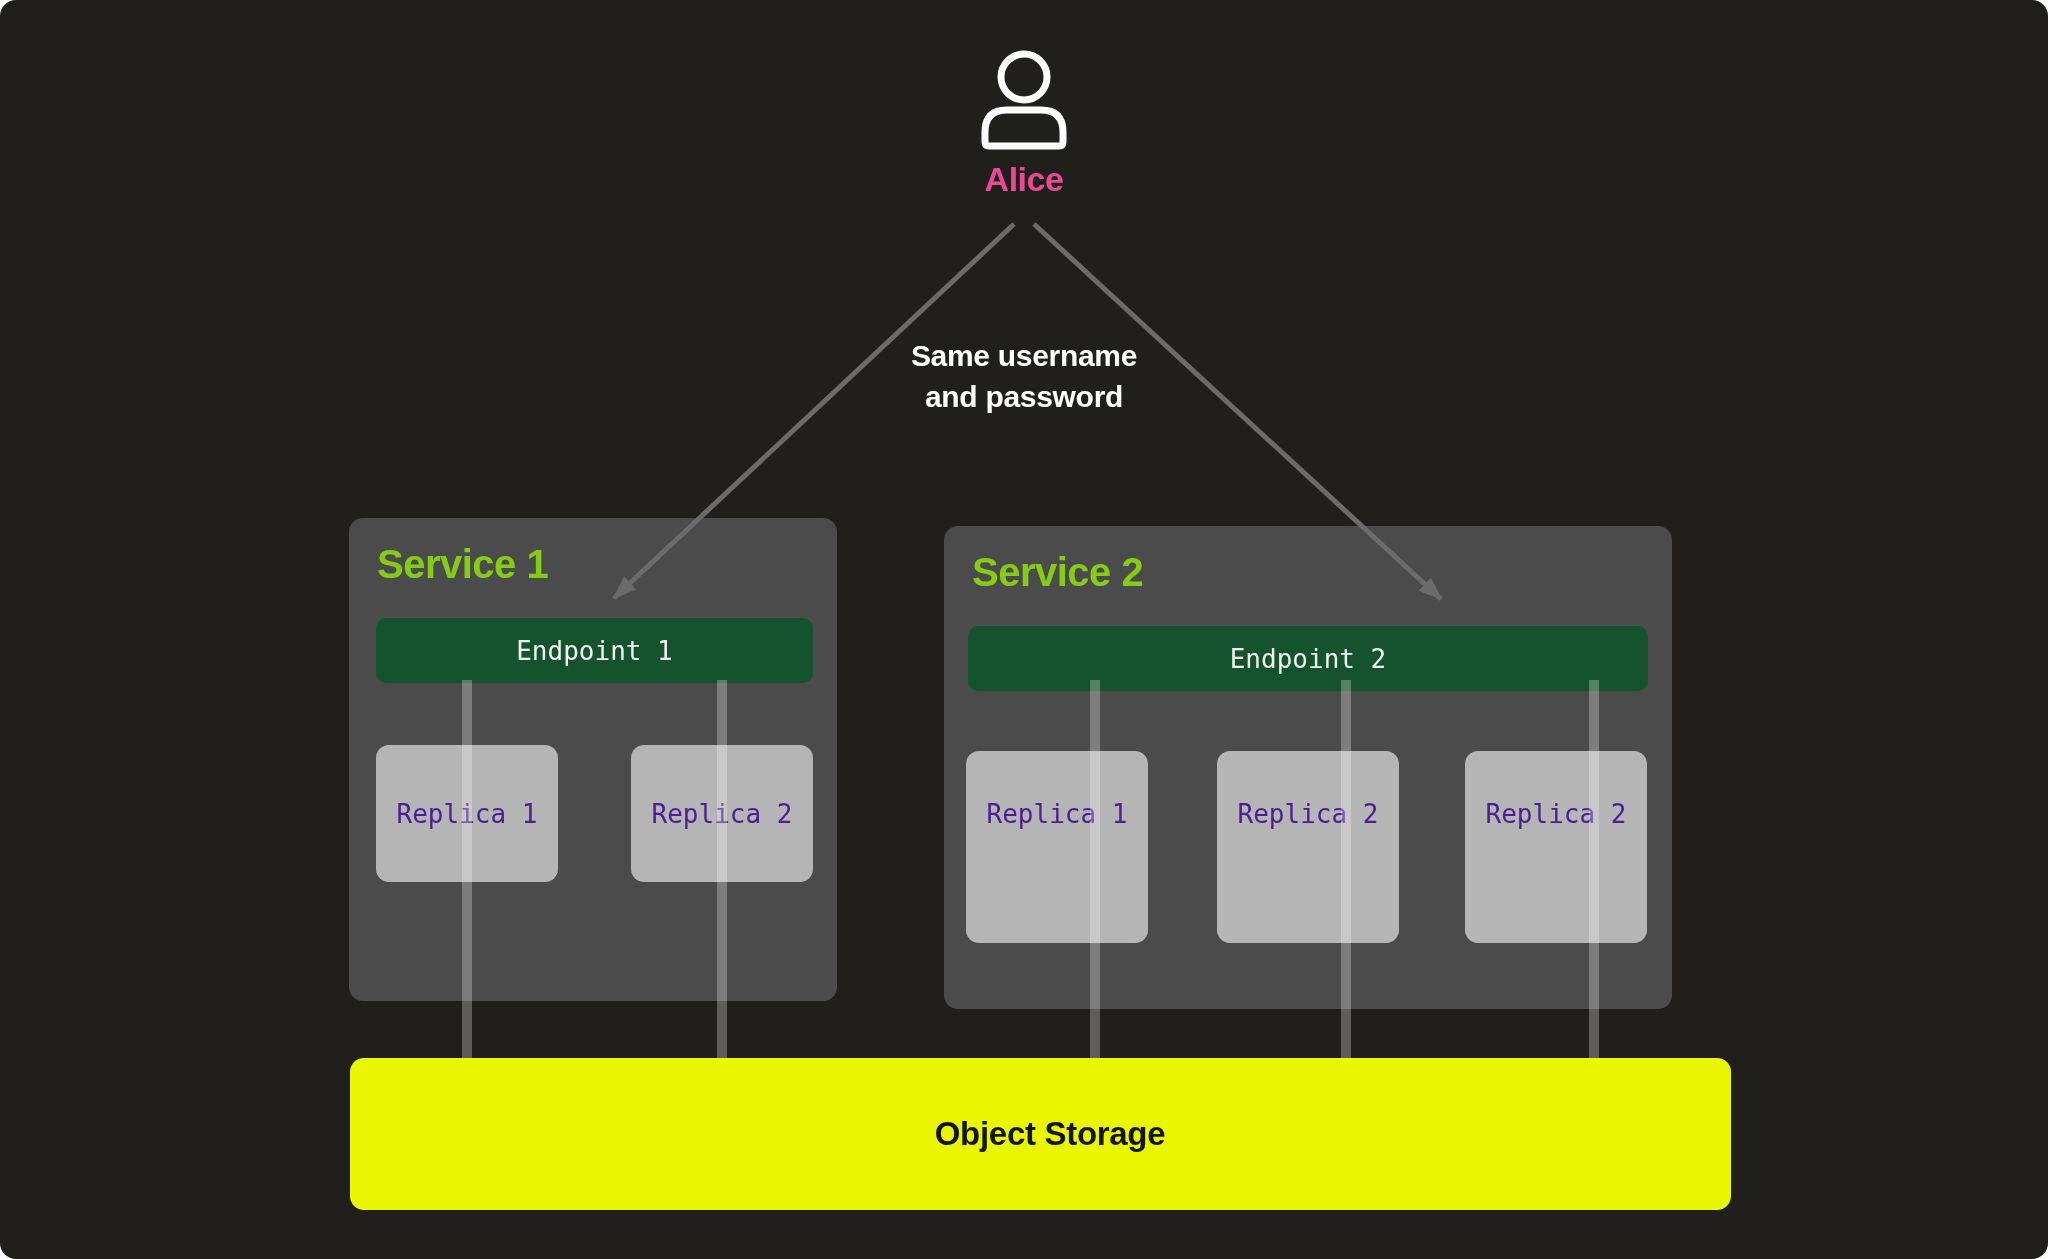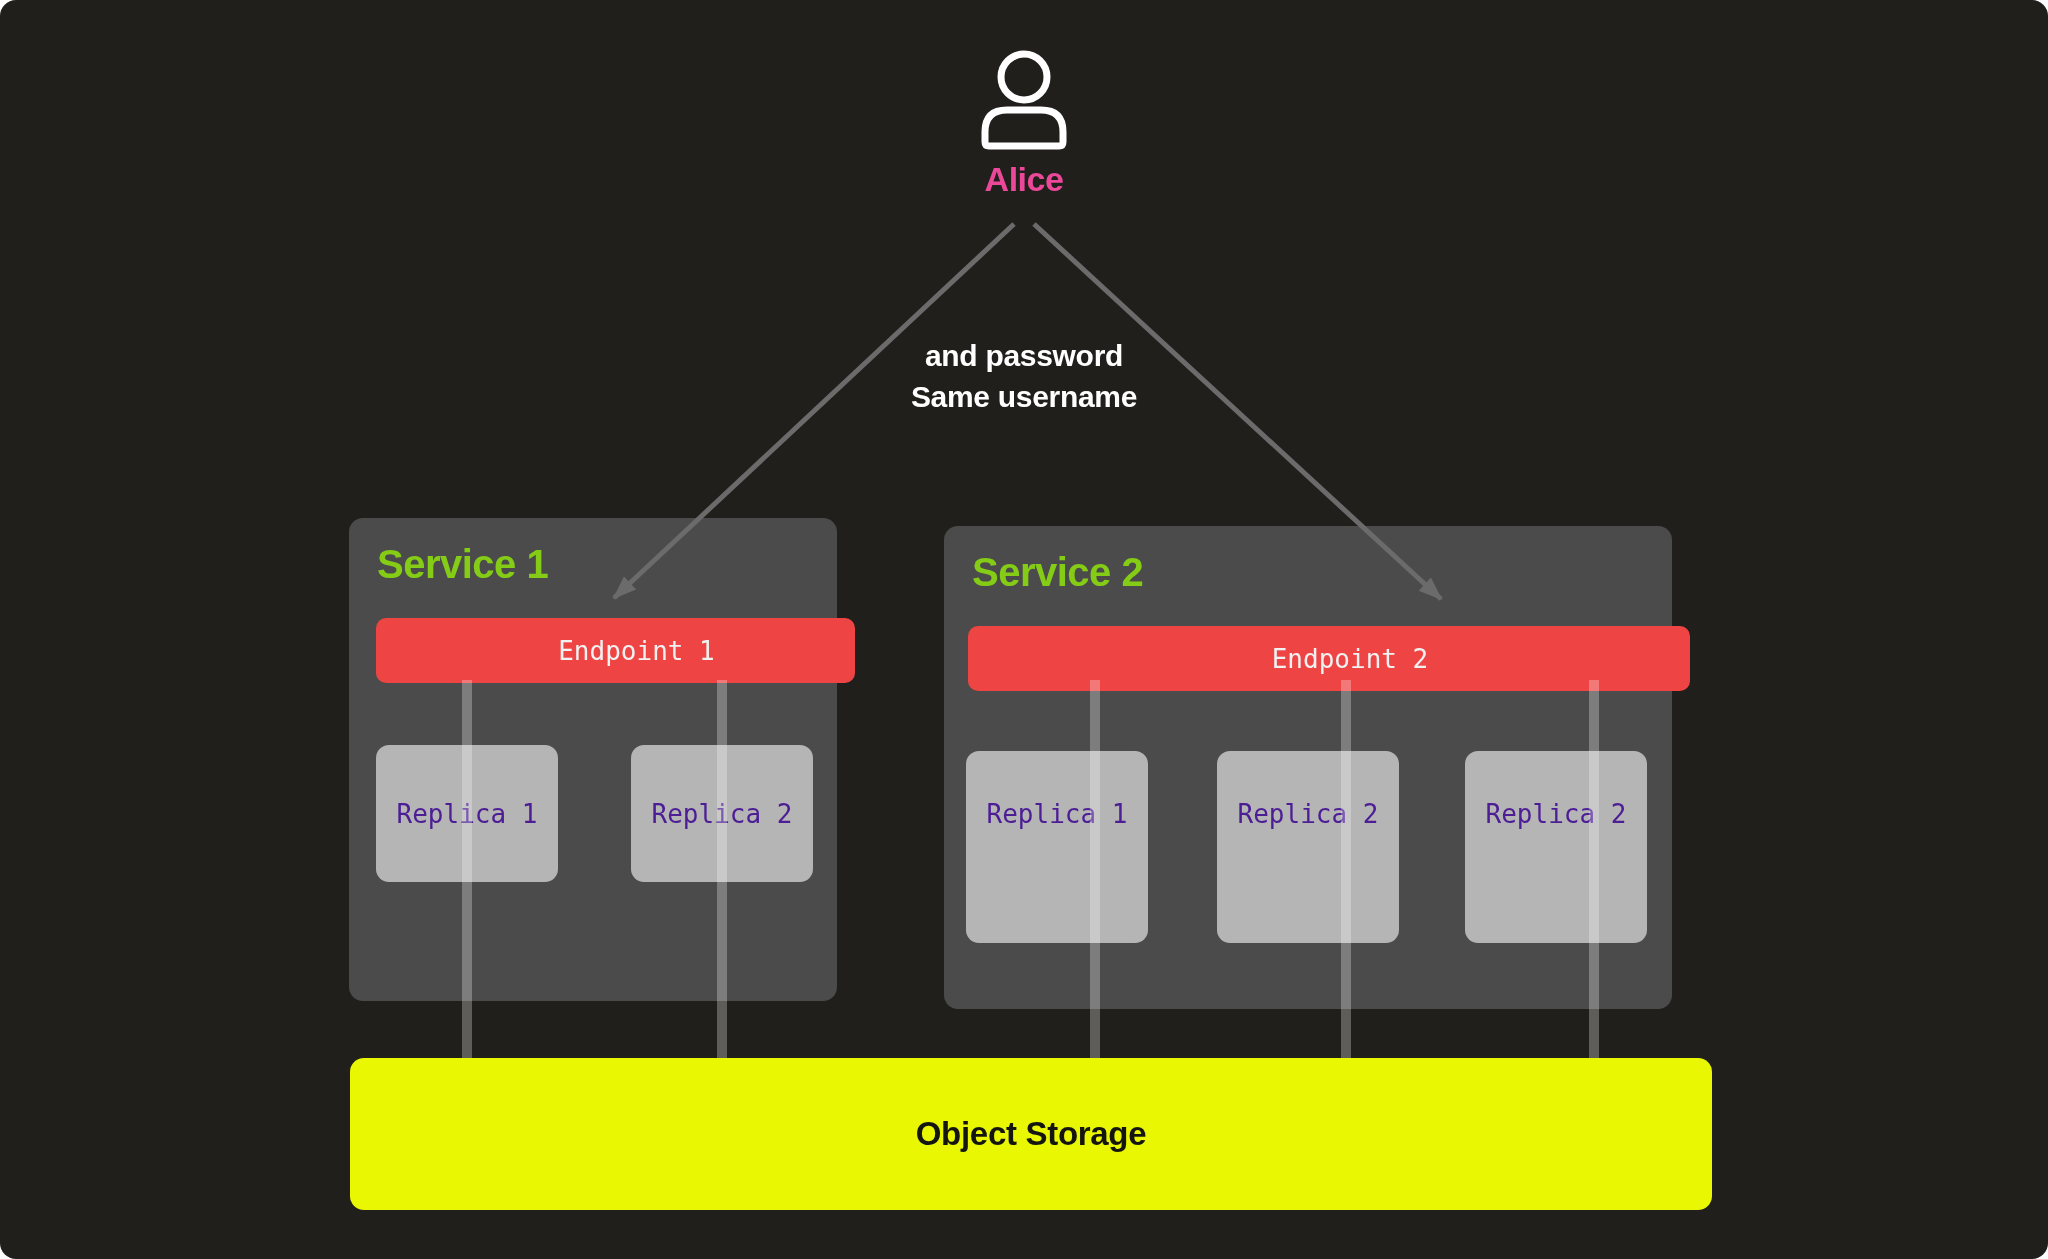--- a/index.html
+++ b/index.html
@@ -70,27 +70,26 @@
     top: 24px;
     color: #84cc16;
     font-size: 40px;
     font-weight: bold;
     letter-spacing: -0.5px;
   }
   .endpoint-bar {
     position: absolute;
     top: 100px;
     height: 65px;
-    background: #ef4444;
+    background: #14532d;
     border-radius: 10px;
     display: flex;
     align-items: center;
     justify-content: center;
     z-index: 3;
-    padding-left: 42px;
   }
   #service-1 .endpoint-bar { left: 27px; width: 437px; }
   #service-2 .endpoint-bar { left: 24px; width: 680px; align-items: center; }
   .endpoint-bar span {
     font-family: "DejaVu Sans Mono", monospace;
     font-size: 26px;
     color: #f1f1f1;
   }
   .replica-box {
     position: absolute;
@@ -131,20 +130,21 @@
     left: 350px;
     top: 1058px;
     width: 1362px;
     height: 152px;
     background: #e9f702;
     border-radius: 14px;
     display: flex;
     align-items: center;
     justify-content: center;
     z-index: 3;
+    padding-left: 19px;
   }
   #storage-bar span {
     color: #15150f;
     font-size: 33px;
     font-weight: bold;
     letter-spacing: -0.3px;
   }
 </style>
 </head>
 <body>
@@ -165,22 +165,22 @@
                Q 1063 146 1059 146 L 989 146 Q 985 146 985 142 Z" fill="none" stroke="#ffffff" stroke-width="7" stroke-linejoin="round"></path>
     </g>
 
     <line x1="1014" y1="224" x2="614" y2="598" stroke="#6b6b6b" stroke-width="5" marker-end="url(#arrowhead)"></line>
     <line x1="1034" y1="224" x2="1441" y2="599" stroke="#6b6b6b" stroke-width="5" marker-end="url(#arrowhead)"></line>
   </svg>
 
   <div class="user-label">Alice</div>
 
   <div class="annotation">
+    <div>Same username</div>
     <div>and password</div>
-    <div>Same username</div>
   </div>
 
   <div class="connector" style="left:462px;"></div>
   <div class="connector" style="left:717px;"></div>
 
   <div class="connector" style="left:1090px;"></div>
   <div class="connector" style="left:1341px;"></div>
   <div class="connector" style="left:1589px;"></div>
 
   <div id="service-1" class="service-box">

